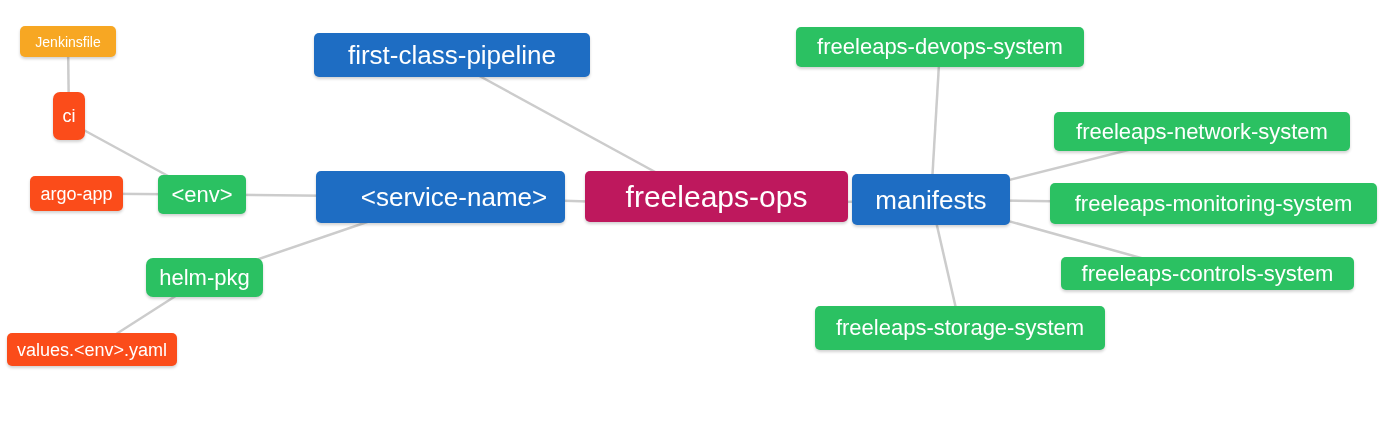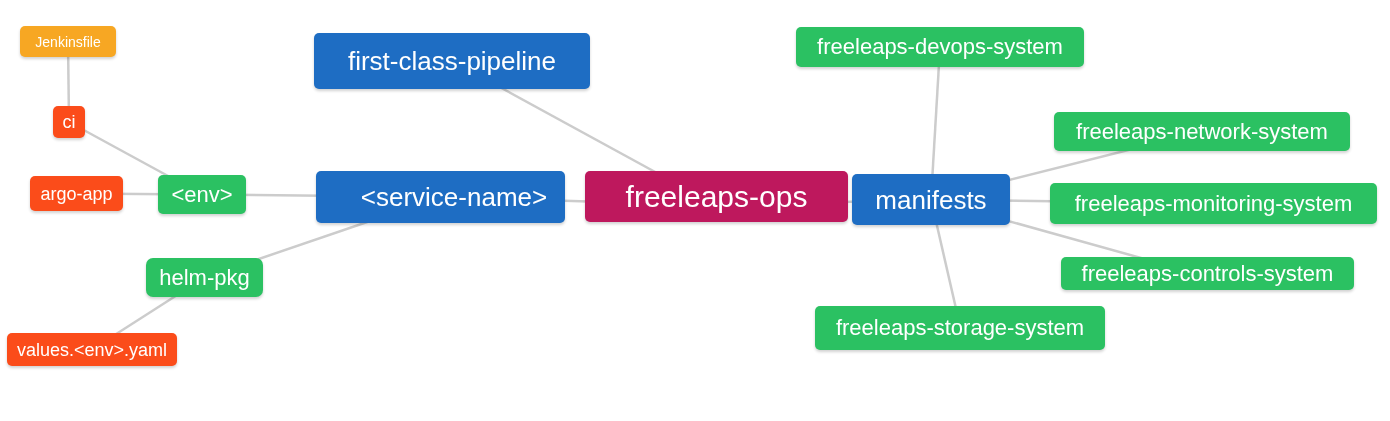--- a/index.html
+++ b/index.html
@@ -54,26 +54,26 @@
       <line x1="440.5" y1="197" x2="716.5" y2="205.5" stroke="#cccccc" stroke-width="2.5"></line>
       <line x1="716.5" y1="205.5" x2="931" y2="199.5" stroke="#cccccc" stroke-width="2.5"></line>
       <line x1="931" y1="199.5" x2="940" y2="47" stroke="#cccccc" stroke-width="2.5"></line>
       <line x1="931" y1="199.5" x2="1202" y2="131.5" stroke="#cccccc" stroke-width="2.5"></line>
       <line x1="931" y1="199.5" x2="1213.5" y2="203.5" stroke="#cccccc" stroke-width="2.5"></line>
       <line x1="931" y1="199.5" x2="1207.5" y2="276.5" stroke="#cccccc" stroke-width="2.5"></line>
       <line x1="931" y1="199.5" x2="960" y2="326" stroke="#cccccc" stroke-width="2.5"></line>
     </svg>
   <div>
       <div class="node" style="left: 20px; top: 26px; width: 96px; height: 31px; font-size: 14px; background: rgb(247, 167, 35); color: rgb(255, 255, 255);">Jenkinsfile</div>
-      <div class="node" style="left: 53px; top: 106px; width: 32px; height: 32px; font-size: 18px; background: rgb(251, 76, 26); color: rgb(255, 255, 255);">ci</div>
+      <div class="node" style="left: 53px; top: 92px; width: 32px; height: 48px; font-size: 18px; background: rgb(251, 76, 26); color: rgb(255, 255, 255); border-radius: 7px;">ci</div>
       <div class="node" style="left: 30px; top: 176px; width: 93px; height: 35px; font-size: 18px; background: rgb(251, 76, 26); color: rgb(255, 255, 255);">argo-app</div>
       <div class="node" style="left: 158px; top: 175px; width: 88px; height: 39px; font-size: 22px; background: rgb(43, 193, 98); color: rgb(255, 255, 255);">&lt;env&gt;</div>
       <div class="node" style="left: 146px; top: 258px; width: 117px; height: 39px; font-size: 22px; background: rgb(43, 193, 98); color: rgb(255, 255, 255); border-radius: 7px;">helm-pkg</div>
       <div class="node" style="left: 7px; top: 333px; width: 170px; height: 33px; font-size: 18px; background: rgb(251, 76, 26); color: rgb(255, 255, 255);">values.&lt;env&gt;.yaml</div>
-      <div class="node" style="left: 314px; top: 33px; width: 276px; height: 56px; font-size: 26px; background: rgb(30, 109, 195); color: rgb(255, 255, 255);">first-class-pipeline</div>
+      <div class="node" style="left: 314px; top: 33px; width: 276px; height: 44px; font-size: 26px; background: rgb(30, 109, 195); color: rgb(255, 255, 255);">first-class-pipeline</div>
       <div class="node" style="left: 316px; top: 171px; width: 249px; height: 52px; font-size: 26px; background: rgb(30, 109, 195); color: rgb(255, 255, 255); padding-left: 27px;">&lt;service-name&gt;</div>
       <div class="node" style="left: 585px; top: 171px; width: 263px; height: 51px; font-size: 30px; background: #be185d; color: rgb(255, 255, 255);">freeleaps-ops</div>
       <div class="node" style="left: 852px; top: 174px; width: 158px; height: 51px; font-size: 26px; background: rgb(30, 109, 195); color: rgb(255, 255, 255);">manifests</div>
       <div class="node" style="left: 796px; top: 27px; width: 288px; height: 40px; font-size: 22px; background: rgb(43, 193, 98); color: rgb(255, 255, 255);">freeleaps-devops-system</div>
       <div class="node" style="left: 1054px; top: 112px; width: 296px; height: 39px; font-size: 22px; background: rgb(43, 193, 98); color: rgb(255, 255, 255);">freeleaps-network-system</div>
       <div class="node" style="left: 1050px; top: 183px; width: 327px; height: 41px; font-size: 22px; background: rgb(43, 193, 98); color: rgb(255, 255, 255);">freeleaps-monitoring-system</div>
       <div class="node" style="left: 1061px; top: 257px; width: 293px; height: 33px; font-size: 22px; background: rgb(43, 193, 98); color: rgb(255, 255, 255);">freeleaps-controls-system</div>
       <div class="node" style="left: 815px; top: 306px; width: 290px; height: 44px; font-size: 22px; background: rgb(43, 193, 98); color: rgb(255, 255, 255);">freeleaps-storage-system</div>
     </div>
 </div>

